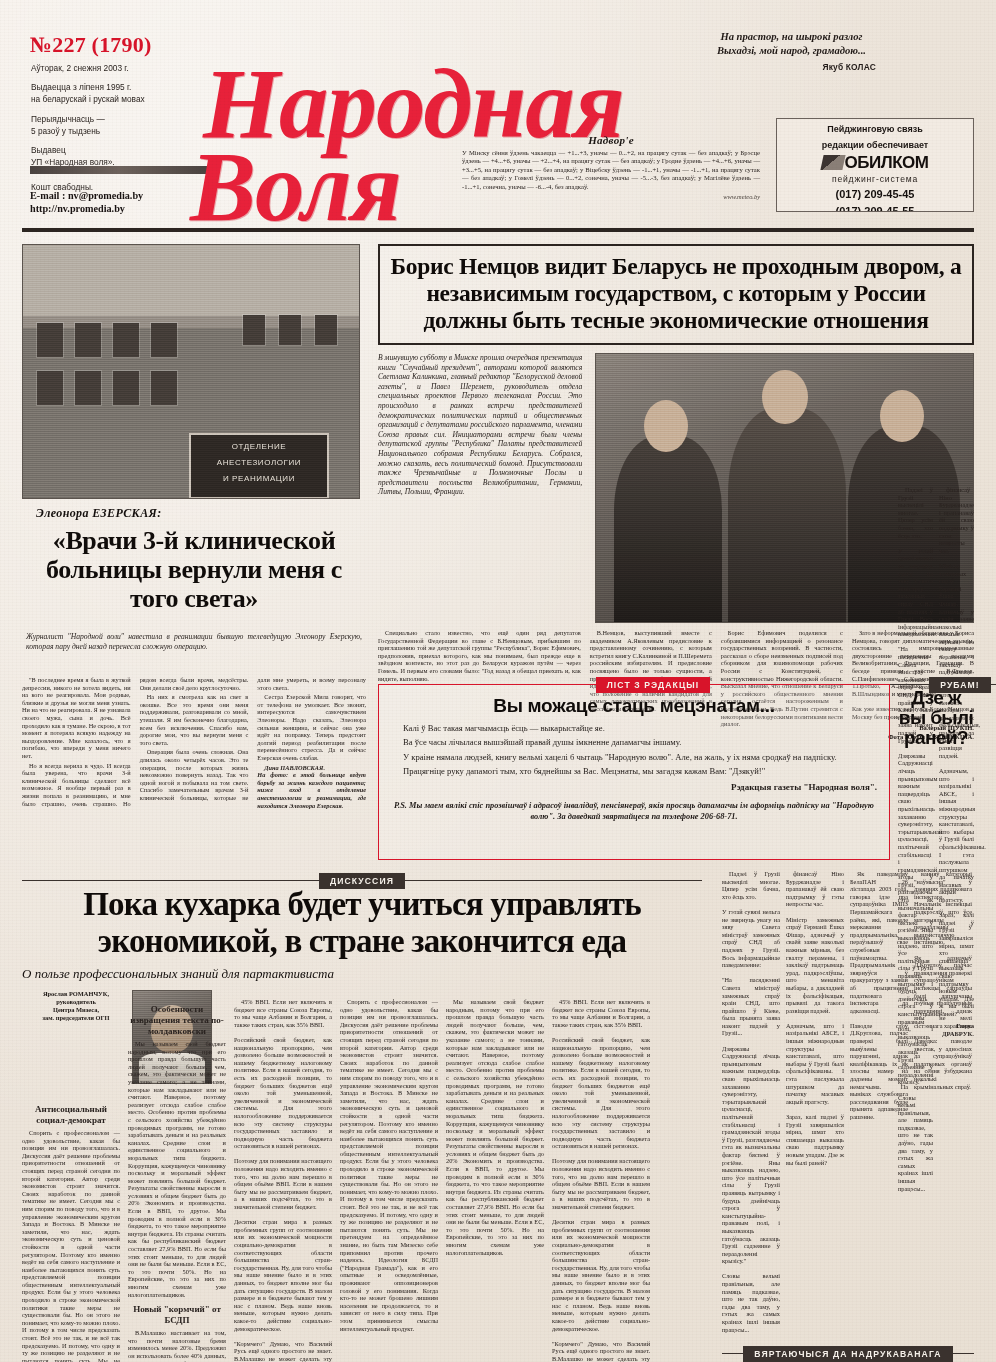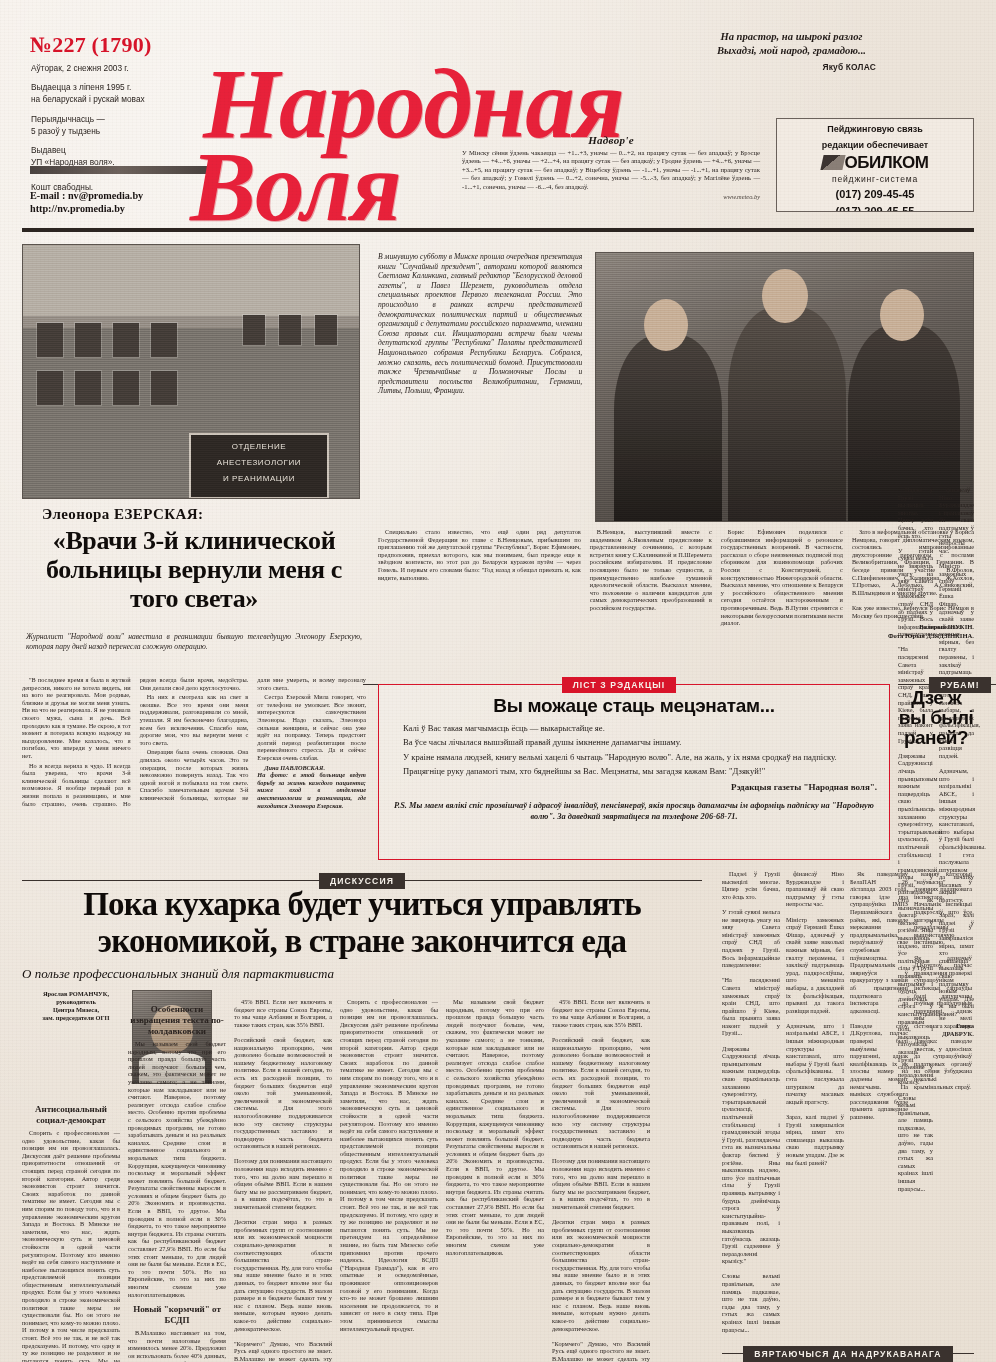--- a/index.html
+++ b/index.html
@@ -169,22 +169,22 @@
     position:absolute;background:#463f3a;box-shadow:0 0 0 1px rgba(255,255,255,.18);
   }
   .hosp-photo .sign{
     position:absolute;left:166px;top:188px;width:136px;height:58px;
     background:#2f2a26;border:2px solid #cfc7bd;
     color:#ece5db;font-family:"Liberation Sans",sans-serif;
     font-size:8px;letter-spacing:.6px;text-align:center;line-height:16px;padding-top:4px;
   }
 
   .ezer-name{
-    position:absolute;left:20px;top:262px;
-    font-family:"Liberation Serif",serif;font-weight:bold;font-size:15px;
+    position:absolute;left:14px;top:262px;
+    font-family:"Liberation Serif",serif;font-weight:bold;font-style:italic;font-size:12px;
     letter-spacing:.4px;color:#15100e;
   }
   .hosp-head{
     position:absolute;left:0;top:282px;width:344px;
     font-family:"Liberation Serif",serif;font-weight:bold;font-size:26px;line-height:29px;
     text-align:center;color:#100c0a;letter-spacing:-.4px;
   }
   .hosp-lede{position:absolute;left:4px;top:388px;width:336px;}
   .hosp-cols{
     position:absolute;left:0;top:432px;width:344px;
@@ -229,21 +229,21 @@
     margin:0 0 3px;font-family:"Liberation Serif",serif;font-size:8.6px;line-height:11.4px;
     text-indent:12px;color:#211b18;text-align:justify;
   }
   .letter-box .redsig{
     text-align:right;font-weight:bold;font-size:9px;margin-top:4px;text-indent:0;
   }
   .letter-box .ps{
     font-style:italic;font-weight:bold;font-size:8.4px;line-height:11px;text-align:center;
     text-indent:0;margin-top:7px;
   }
-  .letter-rub{position:absolute;left:341px;top:0;width:512px;text-align:center;}
+  .letter-rub{position:absolute;left:375px;top:0;width:512px;text-align:center;}
   .rubam-rub{position:absolute;left:876px;top:0;width:76px;text-align:center;padding-left:24px;}
   .rubam{position:absolute;left:876px;top:14px;width:76px;}
   .rubam h2{
     margin:0 0 5px;text-align:center;font-family:"Liberation Sans",sans-serif;
     font-size:19px;font-weight:bold;line-height:20px;color:#0f0b09;letter-spacing:-.6px;
   }
 
   
   .bottom{position:relative;margin-top:6px;height:478px;}
   .disc-rub{position:absolute;left:0;top:0;width:680px;}
@@ -366,20 +366,21 @@
       <p>"В последнее время я была в жуткой депрессии, никого не хотела видеть, ни на кого не реагировала. Мои родные, близкие и друзья не могли меня узнать. Ни на что не реагировала. Я не узнавала своего мужа, сына и дочь. Всё проходило как в тумане. Не скрою, в тот момент я потеряла всякую надежду на выздоровление. Мне казалось, что я погибаю, что впереди у меня ничего нет.</p>
       <p>Но я всегда верила в чудо. И всегда была уверена, что врачи 3-й клинической больницы сделают всё возможное. Я вообще первый раз в жизни попала в реанимацию, и мне было страшно, очень страшно. Но рядом всегда были врачи, медсёстры. Они делали своё дело круглосуточно.</p>
       <p>На них я смотрела как на свет в окошке. Все это время они меня поддерживали, разговаривали со мной, утешали. Я им бесконечно благодарна, всем без исключения. Спасибо вам, дорогие мои, что вы вернули меня с того света.</p>
       <p>Операция была очень сложная. Она длилась около четырёх часов. Это те операции, после которых жизнь невозможно повернуть назад. Так что одной ногой я побывала на том свете. Спасибо замечательным врачам 3-й клинической больницы, которые не дали мне умереть, и всему персоналу этого света.</p>
       <p>Сестра Езерской Мила говорит, что от телефона не умолкает. Все звонят, интересуются самочувствием Элеоноры. Надо сказать, Элеонора сильная женщина, и сейчас она уже идёт на поправку. Теперь предстоит долгий период реабилитации после перенесённого стресса. Да и сейчас Езерская очень слабая.</p>
       <p style="font-style:italic;font-weight:bold;white-space:pre-line">Дина ПАВЛОВСКАЯ.
 На фото: в этой больнице ведут борьбу за жизнь каждого пациента; ниже вход в отделение анестезиологии и реанимации, где находится Элеонора Езерская.</p>
     </div>
 
     <div class="nem">
+      <div class="nem-head">Борис Немцов видит Беларусь не проходным двором, а независимым государством, с которым у России должны быть тесные экономические отношения</div>
 
       <div class="nem-body">
         <div class="nem-left lede">В минувшую субботу в Минске прошла очередная презентация книги "Случайный президент", авторами которой являются Светлана Калинкина, главный редактор "Белорусской деловой газеты", и Павел Шеремет, руководитель отдела специальных проектов Первого телеканала России. Это происходило в рамках встречи представителей демократических политических партий и общественных организаций с депутатами российского парламента, членами Союза правых сил. Инициаторами встречи были члены депутатской группы "Республика" Палаты представителей Национального собрания Республики Беларусь. Собрался, можно сказать, весь политический бомонд. Присутствовали также Чрезвычайные и Полномочные Послы и представители посольств Великобритании, Германии, Литвы, Польши, Франции.</div>
         <div class="photo nem-photo">
           <div class="f1"></div>
               <div class="f2"></div>
               <div class="f3"></div>
           <div class="head" style="left:48px;bottom:170px;width:44px;height:52px;"></div>
           <div class="head" style="left:166px;bottom:198px;width:46px;height:54px;"></div>
           <div class="head" style="left:284px;bottom:180px;width:44px;height:52px;"></div>

